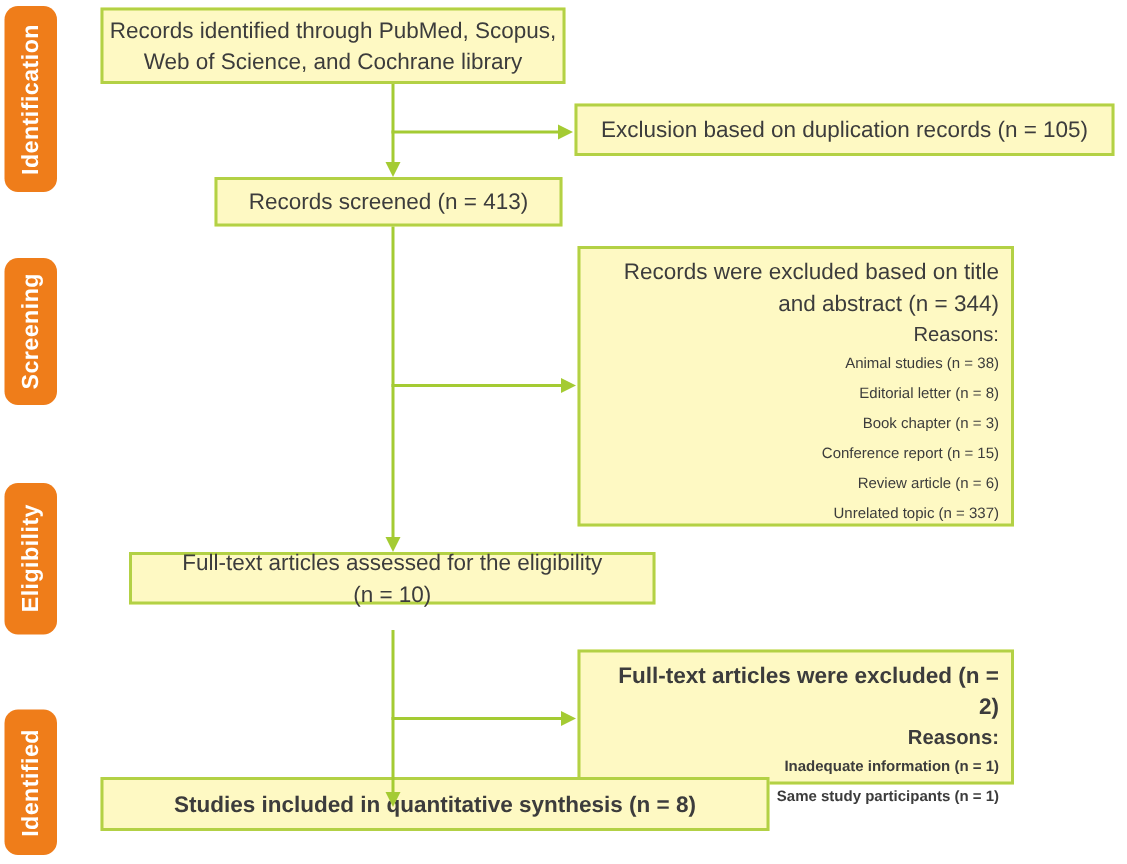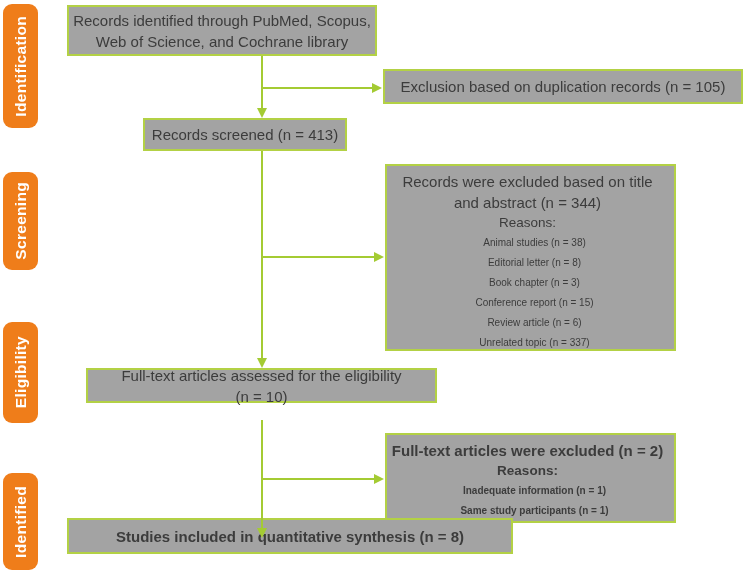--- a/index.html
+++ b/index.html
@@ -28,34 +28,34 @@
     transform: rotate(180deg);
     color: #ffffff;
     font-size: 15.5px;
     font-weight: 600;
     letter-spacing: 0.3px;
     white-space: nowrap;
   }
   
   .box {
     position: absolute;
-    background: #a3a3a3;
+    background: #fef9c3;
     border: 2px solid #b3d145;
     box-sizing: border-box;
     font-size: 15px;
     line-height: 21px;
   }
   .box.center {
     display: flex;
     flex-direction: column;
     align-items: center;
     justify-content: center;
     text-align: center;
   }
-  .box.left-list { padding: 5px 8px 0 2px; text-align: center; }
+  .box.left-list { padding: 5px 8px 0 19px; text-align: right; }
   .reasons-label { font-size: 13.5px; line-height: 20px; }
   .reason-item { font-size: 10px; line-height: 20px; padding-left: 14px; }
   
   .line {
     position: absolute;
     background: #a4cb33;
   }
   .line.v { width: 2px; }
   .line.h { height: 2px; }
   .arrowhead {
@@ -94,21 +94,21 @@
 
   <div class="box center" style="left:67px; top:5px; width:310px; height:51px;">
     <span>Records identified through PubMed, Scopus,</span>
     <span>Web of Science, and Cochrane library</span>
   </div>
 
   <div class="box center" style="left:383px; top:69px; width:360px; height:35px;">
     <span>Exclusion based on duplication records (n = 105)</span>
   </div>
 
-  <div class="box center" style="left:143px; top:118px; width:204px; height:33px;">
+  <div class="box center" style="left:143px; top:118px; width:232px; height:33px;">
     <span>Records screened (n = 413)</span>
   </div>
 
   <div class="box left-list" style="left:385px; top:164px; width:291px; height:187px;">
     <div>Records were excluded based on title</div>
     <div>and abstract (n = 344)</div>
     <div class="reasons-label">Reasons:</div>
     <div class="reason-item">Animal studies (n = 38)</div>
     <div class="reason-item">Editorial letter (n = 8)</div>
     <div class="reason-item">Book chapter (n = 3)</div>

